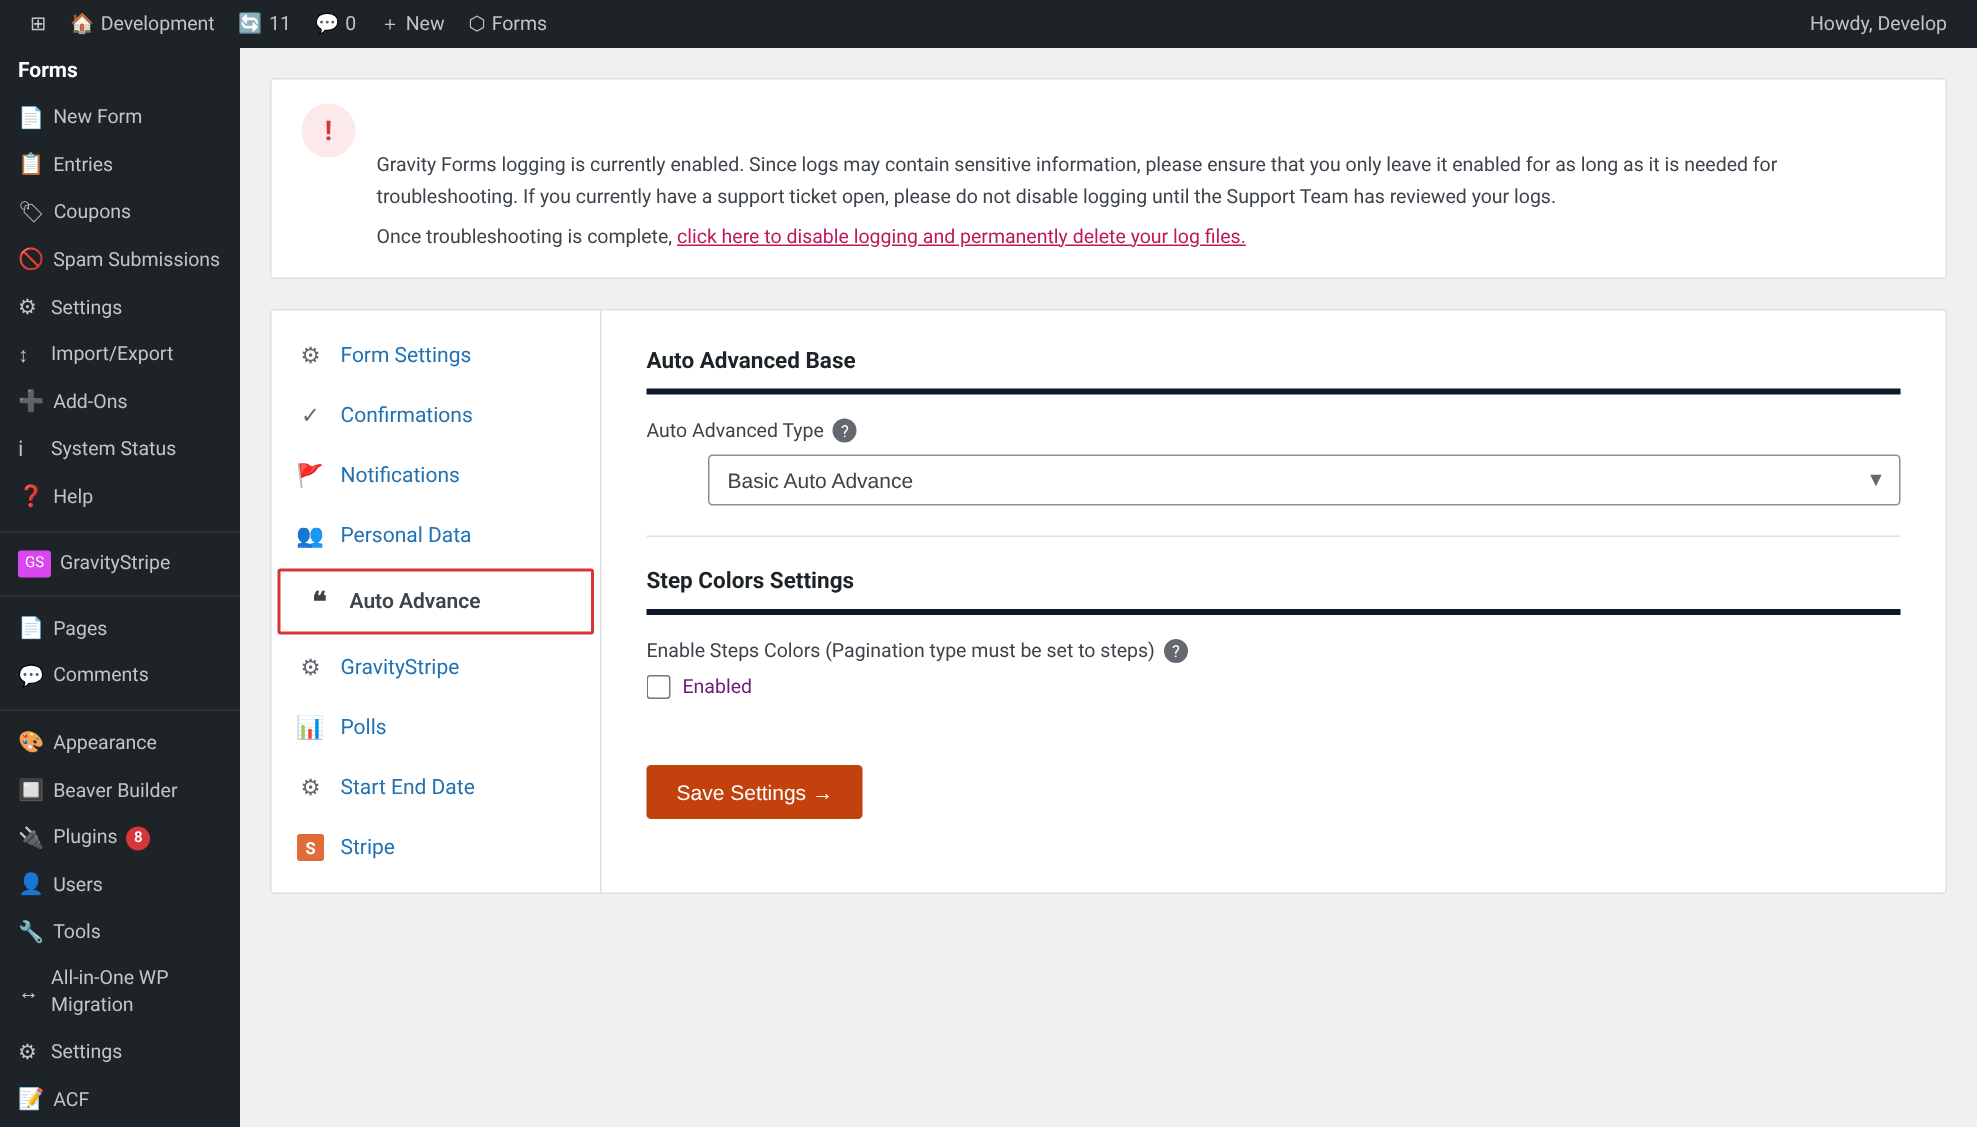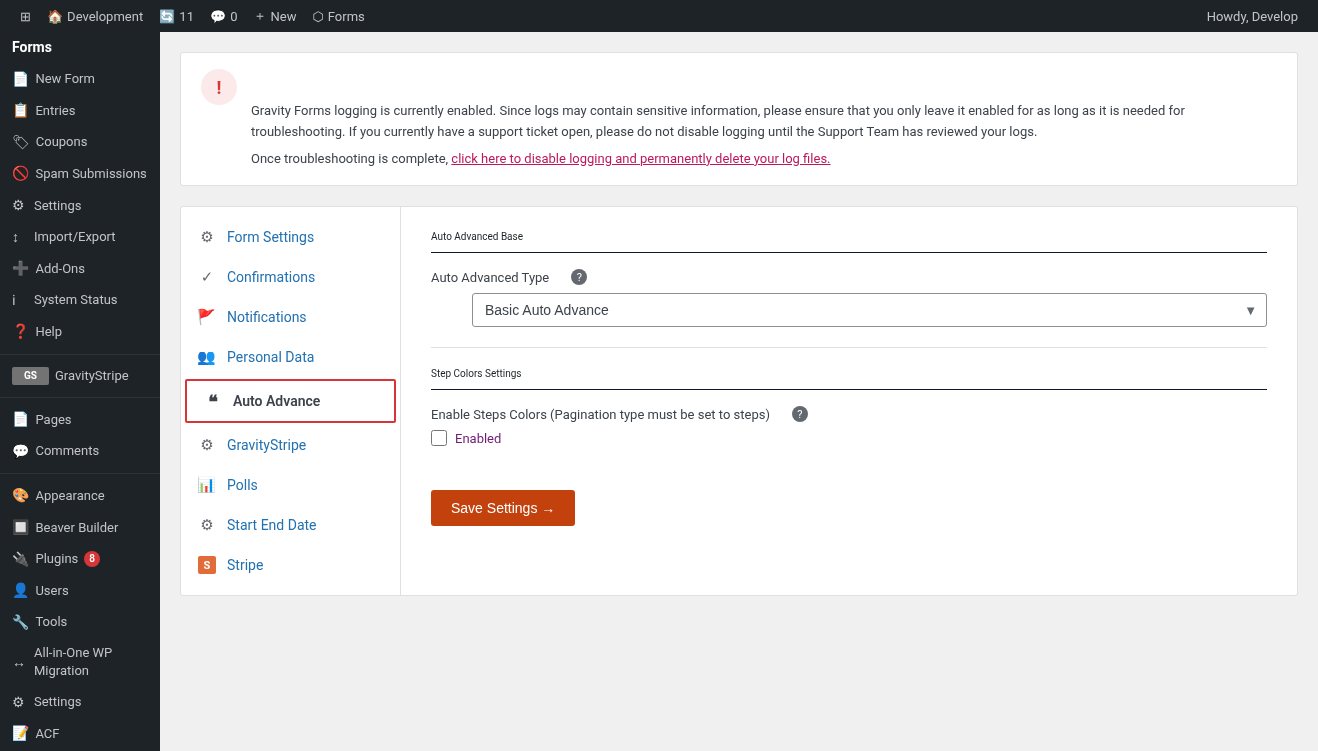--- a/index.html
+++ b/index.html
@@ -131,35 +131,35 @@
       flex-shrink: 0;
     }
     .settings-nav-item.active .nav-icon { color: #3c434a; }
 
     
     .settings-panel {
       flex: 1;
       padding: 24px 30px;
     }
     .section-title {
-      font-size: 10px;
-      font-weight: 400;
+      font-size: 15px;
+      font-weight: 700;
       color: #1d2327;
       margin-bottom: 16px;
       padding-bottom: 10px;
-      border-bottom: 1px solid #0f172a;
+      border-bottom: 4px solid #0f172a;
     }
     .field-row {
       margin-bottom: 20px;
     }
     .field-label {
       font-size: 13px;
       color: #3c434a;
       margin-bottom: 8px;
-      display: flex; align-items: center; gap: 22px;
+      display: flex; align-items: center; gap: 6px;
     }
     .help-icon {
       width: 16px; height: 16px;
       background: #646970;
       color: #fff;
       border-radius: 50%;
       display: inline-flex; align-items: center; justify-content: center;
       font-size: 11px;
       cursor: pointer;
     }
@@ -214,27 +214,27 @@
       border-radius: 3px;
       padding: 10px 20px;
       font-size: 14px;
       cursor: pointer;
       display: inline-flex; align-items: center; gap: 8px;
       margin-top: 24px;
     }
 
     
     .gs-icon {
-      background: #737373;
+      background: #d946ef;
       color: #fff;
       border-radius: 2px;
-      width: 37px; height: 18px;
+      width: 22px; height: 18px;
       display: inline-flex; align-items: center; justify-content: center;
       font-size: 10px;
-      font-weight: 700;
+      font-weight: 400;
     }
     .s-icon {
       background: #e26b3a;
       color: #fff;
       border-radius: 2px;
       width: 18px; height: 18px;
       display: inline-flex; align-items: center; justify-content: center;
       font-size: 11px;
       font-weight: 700;
     }

